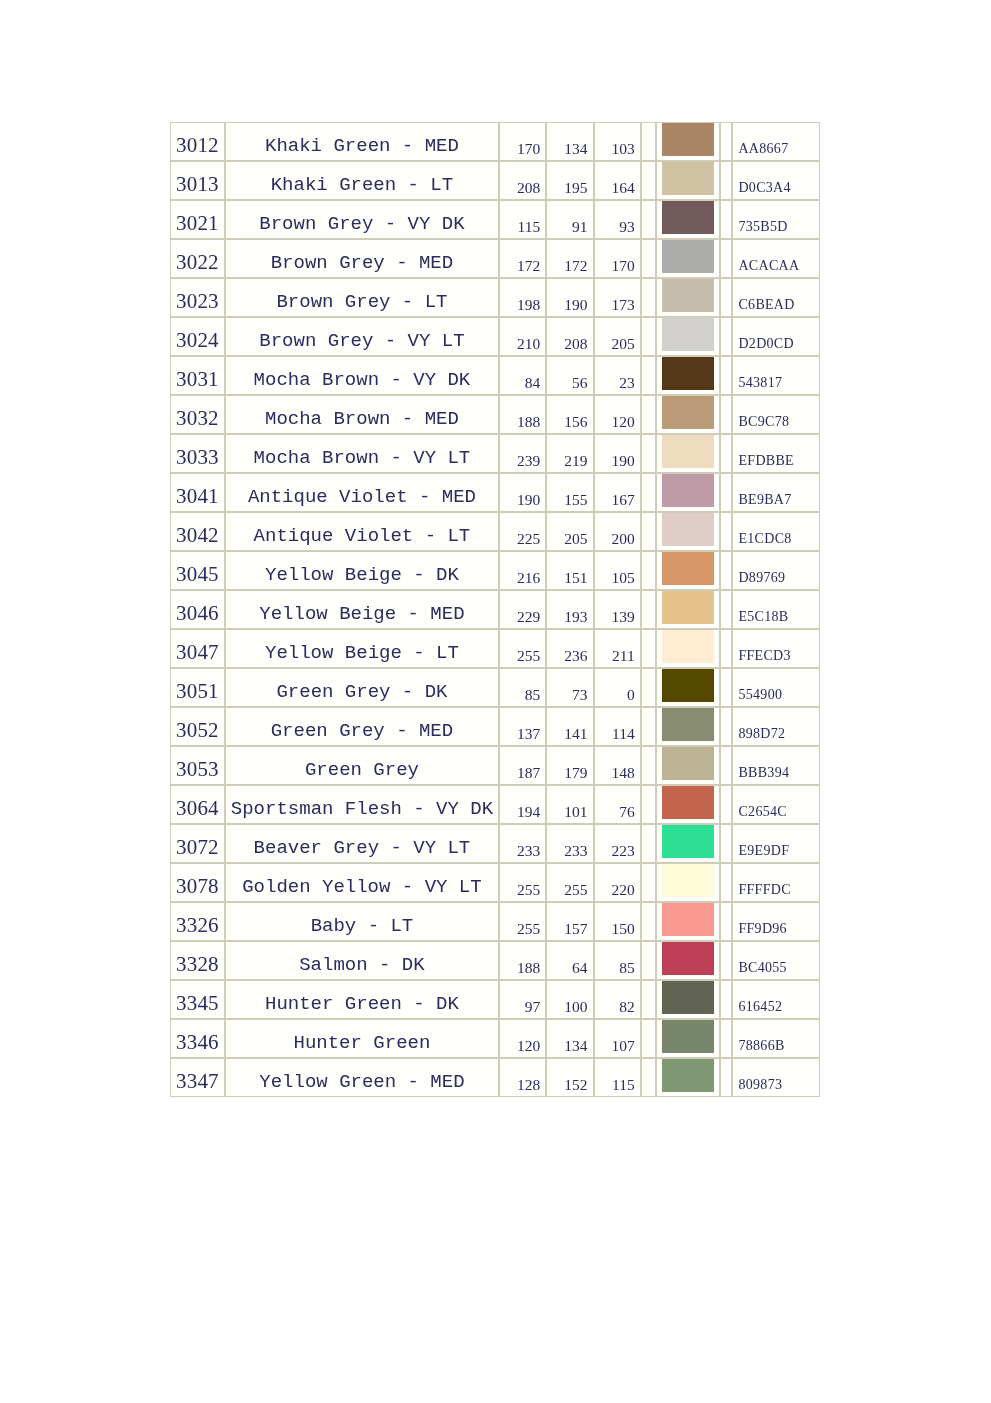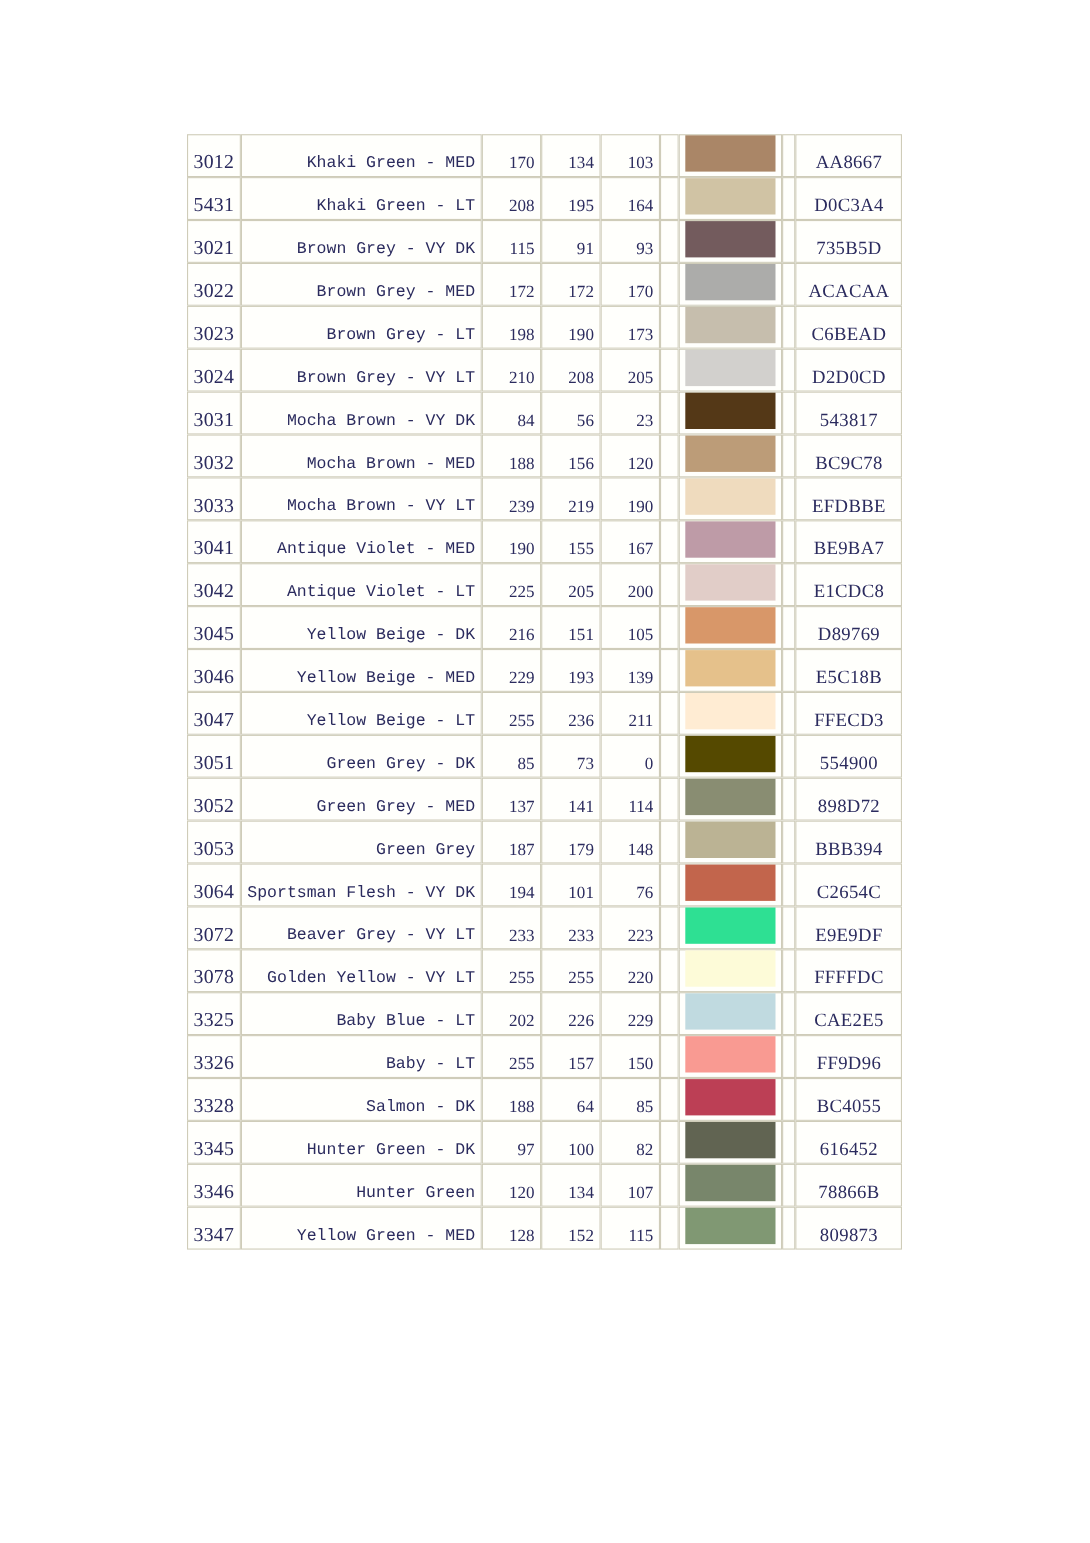--- a/index.html
+++ b/index.html
@@ -45,30 +45,30 @@
     vertical-align: bottom;
     padding: 0 5px 4px 5px;
     line-height: 1;
     color: #2b2b5e;
     box-sizing: border-box;
   }
 
   td.c-code {
     width: 48px;
     font-family: "Liberation Serif", serif;
-    font-size: 18px;
+    font-size: 21px;
     text-align: left;
     letter-spacing: 0.2px;
     margin-top: 36px;
   }
   td.c-name {
     width: 162px;
     font-family: "Liberation Mono", monospace;
-    font-size: 15px;
-    text-align: right;
+    font-size: 19px;
+    text-align: center;
     white-space: nowrap;
   }
   td.c-num {
     width: 55px;
     font-family: "Liberation Serif", serif;
     font-size: 15.5px;
     text-align: right;
     padding-right: 8px;
   }
   td.c-gap {
@@ -80,22 +80,22 @@
     padding: 0;
     vertical-align: middle;
   }
   td.c-gap2 {
     width: 13px;
     padding: 0;
   }
   td.c-hex {
     width: 97px;
     font-family: "Liberation Serif", serif;
-    font-size: 17px;
-    text-align: center;
+    font-size: 14px;
+    text-align: left;
     letter-spacing: 0.3px;
   }
 
   .swatch-fill {
     display: block;
     width: 100%;
     height: 33px;
     margin: 0;
   }
 </style>
@@ -127,21 +127,21 @@
         <td class="c-num">134</td>
         <td class="c-num">103</td>
         <td class="c-gap"></td>
         <td class="c-swatch">
           <span class="swatch-fill" style="background-color: rgb(170, 134, 103);"></span>
         </td>
         <td class="c-gap2"></td>
         <td class="c-hex">AA8667</td>
       </tr>
       <tr>
-        <td class="c-code">5431</td>
+        <td class="c-code">3013</td>
         <td class="c-name">Khaki Green - LT</td>
         <td class="c-num">208</td>
         <td class="c-num">195</td>
         <td class="c-num">164</td>
         <td class="c-gap"></td>
         <td class="c-swatch">
           <span class="swatch-fill" style="background-color: rgb(208, 195, 164);"></span>
         </td>
         <td class="c-gap2"></td>
         <td class="c-hex">D0C3A4</td>
@@ -374,33 +374,20 @@
         <td class="c-num">255</td>
         <td class="c-num">220</td>
         <td class="c-gap"></td>
         <td class="c-swatch">
           <span class="swatch-fill" style="background-color: rgb(253, 251, 216);"></span>
         </td>
         <td class="c-gap2"></td>
         <td class="c-hex">FFFFDC</td>
       </tr>
       <tr>
-        <td class="c-code">3325</td>
-        <td class="c-name">Baby Blue - LT</td>
-        <td class="c-num">202</td>
-        <td class="c-num">226</td>
-        <td class="c-num">229</td>
-        <td class="c-gap"></td>
-        <td class="c-swatch">
-          <span class="swatch-fill" style="background-color: rgb(192, 218, 224);"></span>
-        </td>
-        <td class="c-gap2"></td>
-        <td class="c-hex">CAE2E5</td>
-      </tr>
-      <tr>
         <td class="c-code">3326</td>
         <td class="c-name">Baby - LT</td>
         <td class="c-num">255</td>
         <td class="c-num">157</td>
         <td class="c-num">150</td>
         <td class="c-gap"></td>
         <td class="c-swatch">
           <span class="swatch-fill" style="background-color: rgb(249, 154, 146);"></span>
         </td>
         <td class="c-gap2"></td>

